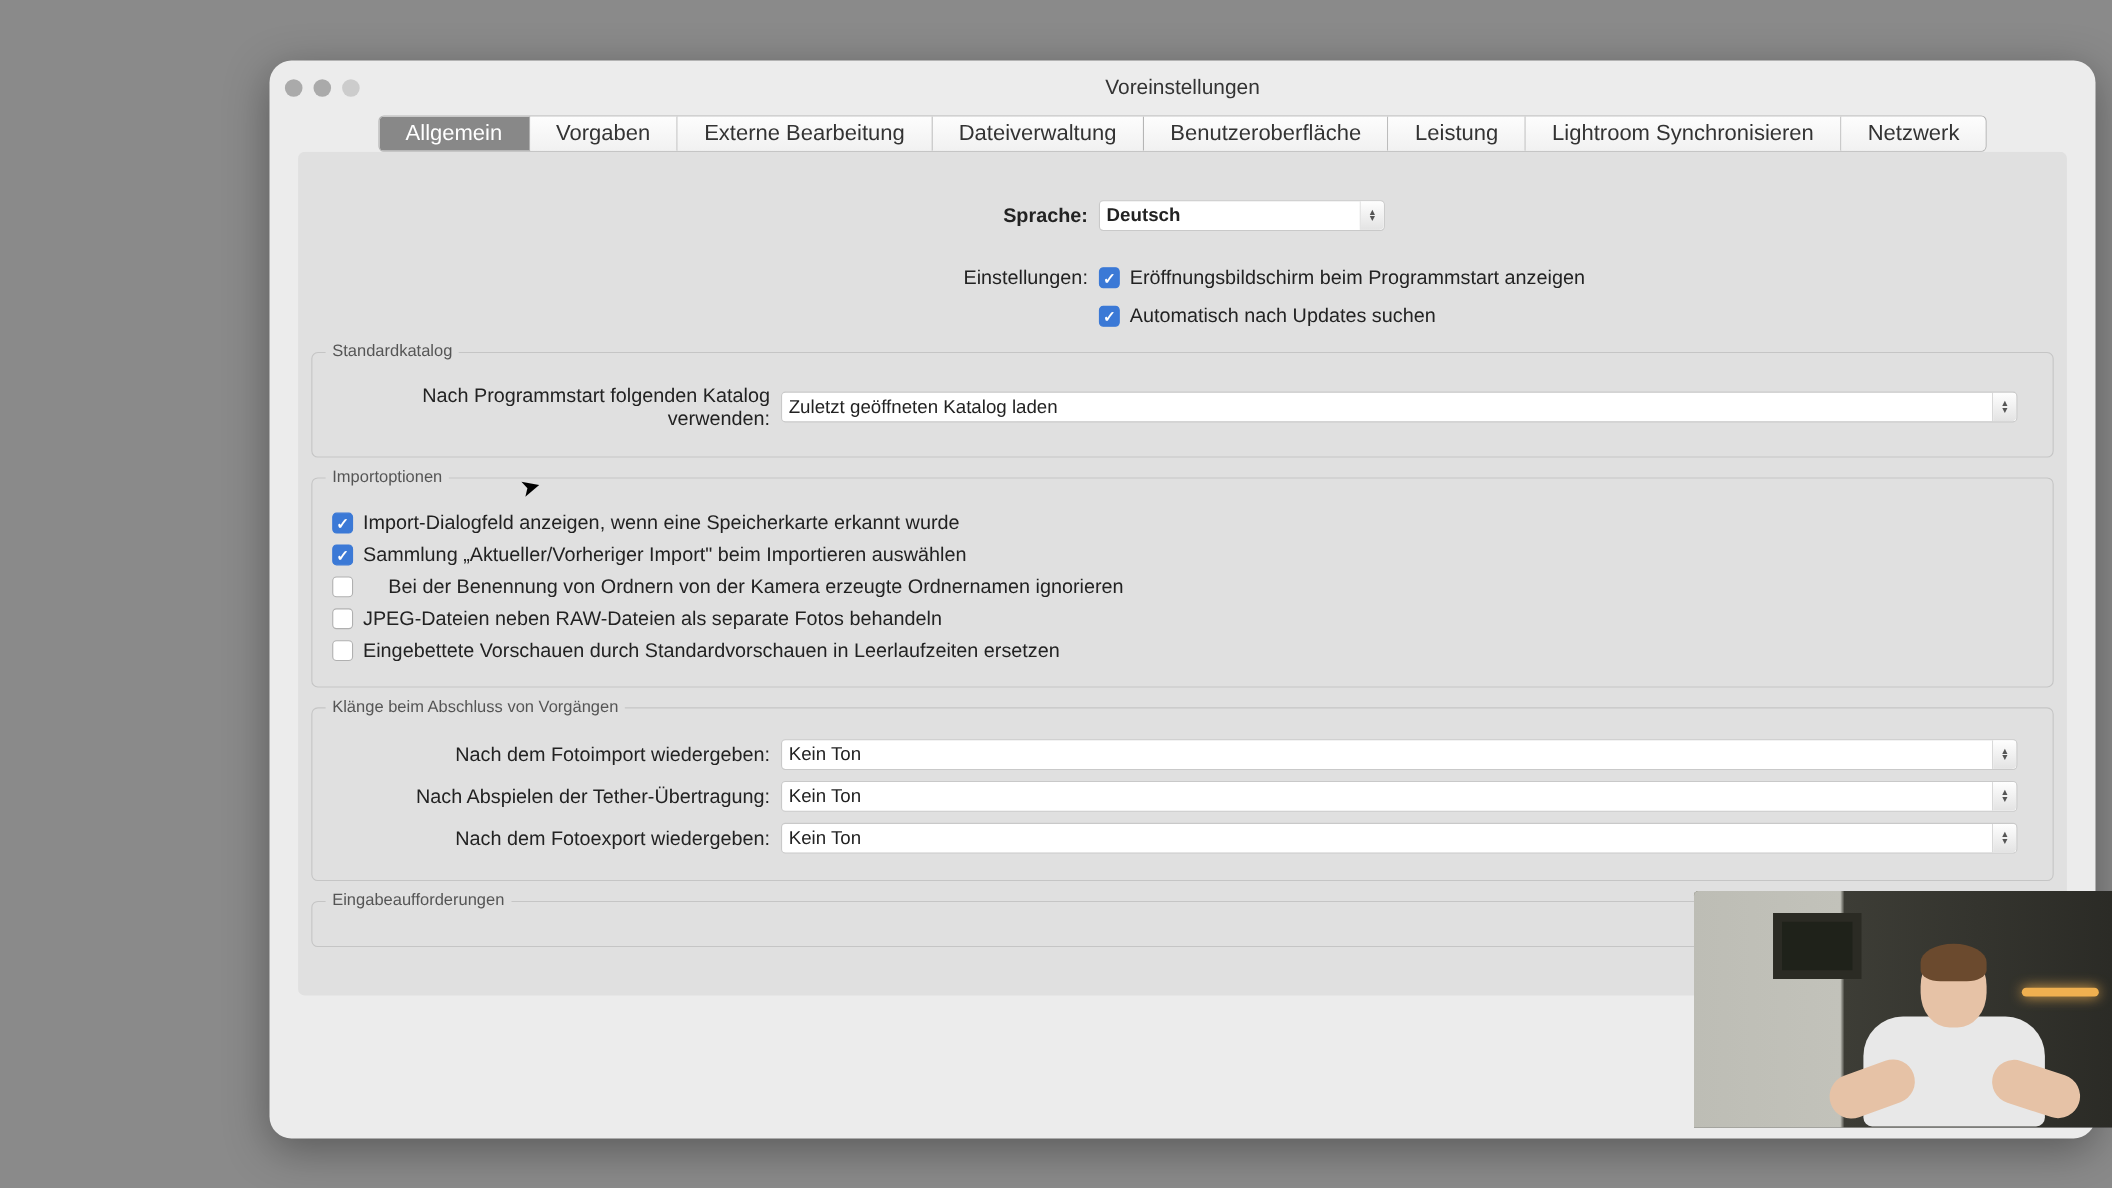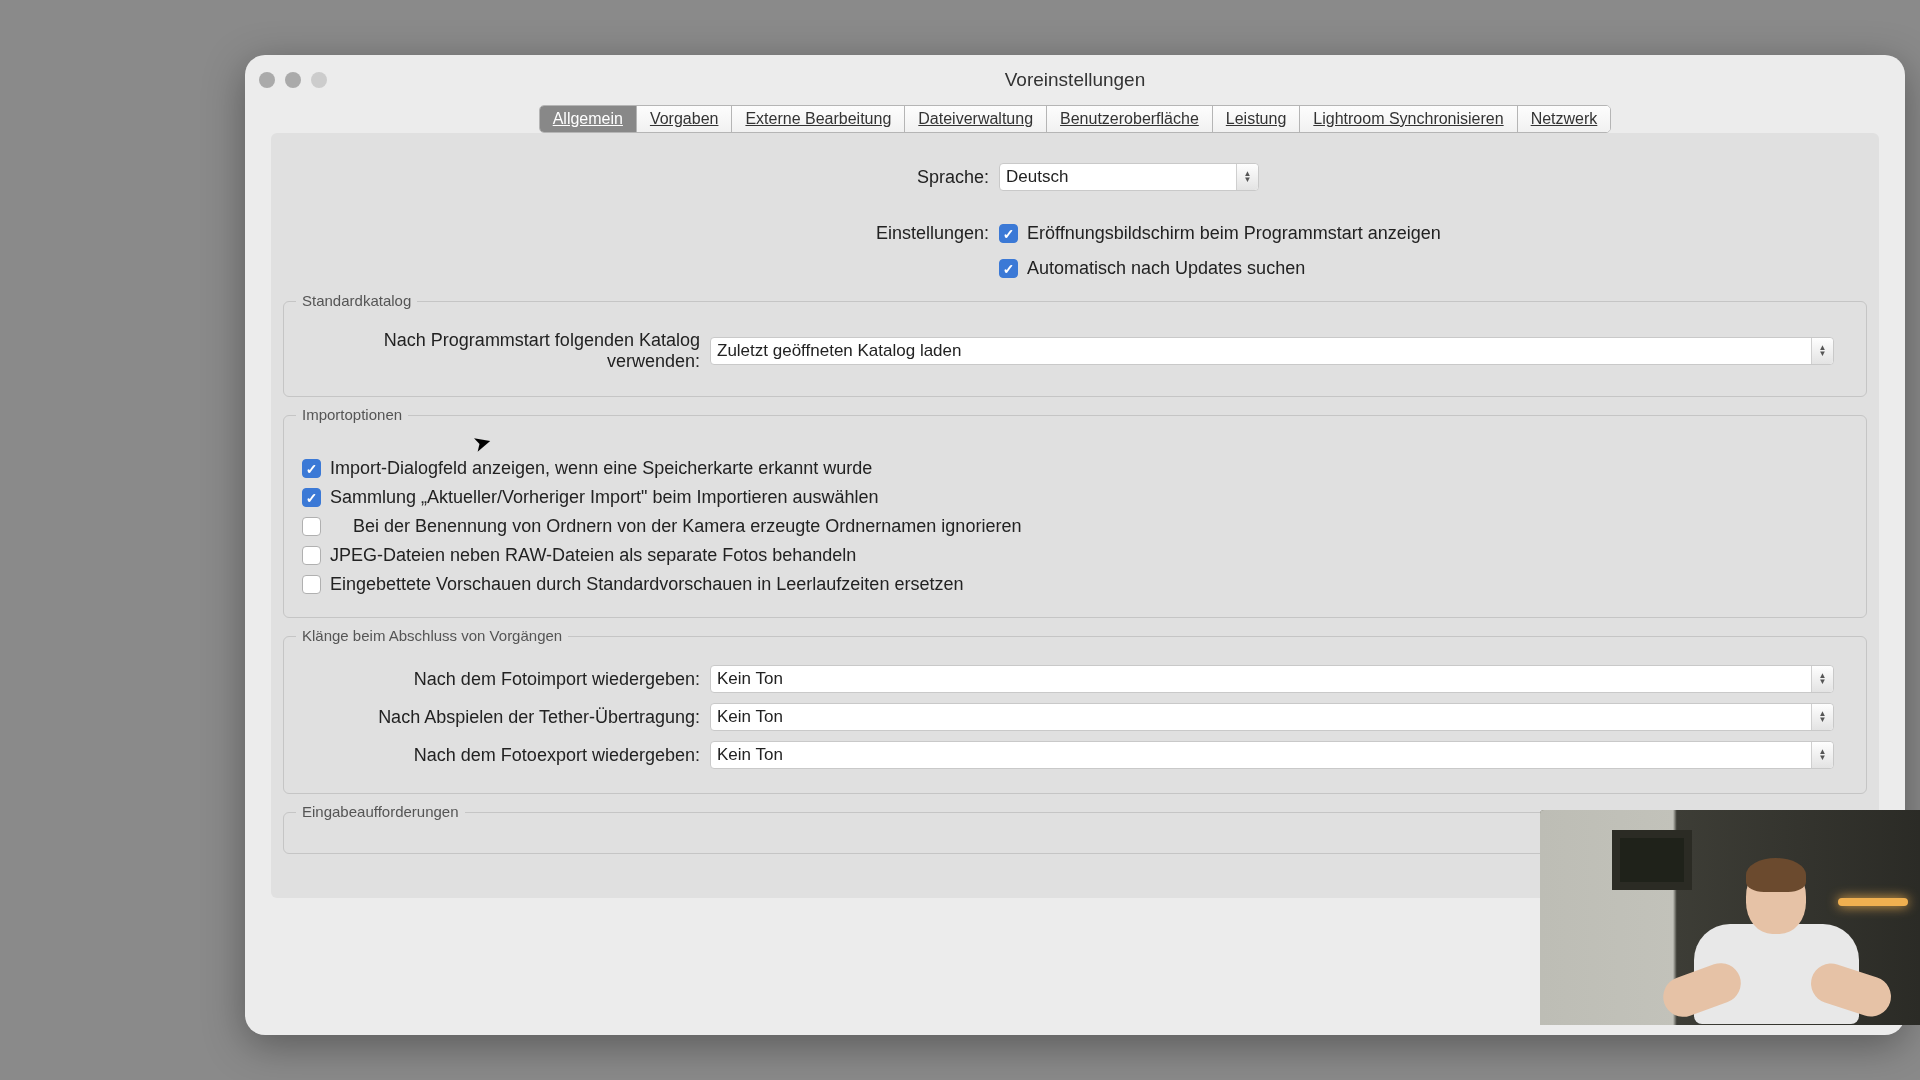--- a/index.html
+++ b/index.html
@@ -13,21 +13,21 @@
     .titlebar { position: relative; height: 50px; display: flex; align-items: center; justify-content: center; }
     .traffic-lights { position: absolute; left: 14px; top: 17px; display: flex; gap: 10px; }
     .tl { width: 16px; height: 16px; border-radius: 50%; }
     .tl.close { background: #aaa; }
     .tl.min   { background: #aaa; }
     .tl.max   { background: #ccc; }
     .title { font-size: 19px; color: #333; }
     
     .tabbar { display: flex; justify-content: center; }
     .tabbar-inner { display: flex; border: 1px solid #b5b5b5; border-radius: 5px; overflow: hidden; background: #fff; }
-    .tab { padding: 4px 13px; font-size: 16px; color: #333; border-right: 1px solid #b5b5b5; background: linear-gradient(#fdfdfd,#f1f1f1); cursor: default; text-decoration: underline; }
+    .tab { padding: 4px 24px; font-size: 20px; color: #333; border-right: 1px solid #b5b5b5; background: linear-gradient(#fdfdfd,#f1f1f1); cursor: default; }
     .tab:last-child { border-right: none; }
     .tab.active { background: #888; color: #fff; }
     
     .content { flex: 1; padding: 0 26px 20px; overflow: hidden; }
     .inner { background: #e0e0e0; border-radius: 6px; padding: 22px 0 26px; }
     
     .form-row { display: flex; align-items: center; margin: 6px 0; }
     .form-label { width: 400px; text-align: right; padding-right: 10px; font-size: 18px; color: #222; }
     
     .dropdown { display: flex; align-items: center; background: #fff; border: 1px solid #c9c9c9; border-radius: 4px; height: 28px; font-size: 17px; color: #222; }
@@ -83,21 +83,21 @@
       <div class="tab">Benutzeroberfläche</div>
       <div class="tab">Leistung</div>
       <div class="tab">Lightroom Synchronisieren</div>
       <div class="tab">Netzwerk</div>
     </div>
   </div>
 
   <div class="content">
     <div class="inner">
 
-      <div class="form-row" style="margin-top:8px;">
+      <div class="form-row" style="margin-top:22px;font-weight:bold;">
         <div class="form-label" style="width:728px;">Sprache:</div>
         <div class="dropdown" style="width:260px;">
           <span class="dd-text">Deutsch</span>
           <span class="dd-btn">
               <span class="dd-arrows">▲<br>▼</span>
             </span>
         </div>
       </div>
 
       <div class="form-row" style="margin-top:28px;">
@@ -123,21 +123,21 @@
             <span class="dd-text">Zuletzt geöffneten Katalog laden</span>
             <span class="dd-btn">
                 <span class="dd-arrows">▲<br>▼</span>
               </span>
           </div>
         </div>
       </div>
 
       <div class="section">
         <div class="section-title">Importoptionen</div>
-        <div class="check-row" style="margin:20px 0 8px;">
+        <div class="check-row" style="margin:8px 0 8px;">
           <div class="checkbox checked"></div>
           <span class="check-label">Import-Dialogfeld anzeigen, wenn eine Speicherkarte erkannt wurde</span>
         </div>
         <div class="check-row" style="margin:8px 0;">
           <div class="checkbox checked"></div>
           <span class="check-label">Sammlung „Aktueller/Vorheriger Import" beim Importieren auswählen</span>
         </div>
         <div class="check-row" style="margin:8px 0;gap:32px;">
           <div class="checkbox"></div>
           <span class="check-label">Bei der Benennung von Ordnern von der Kamera erzeugte Ordnernamen ignorieren</span>

